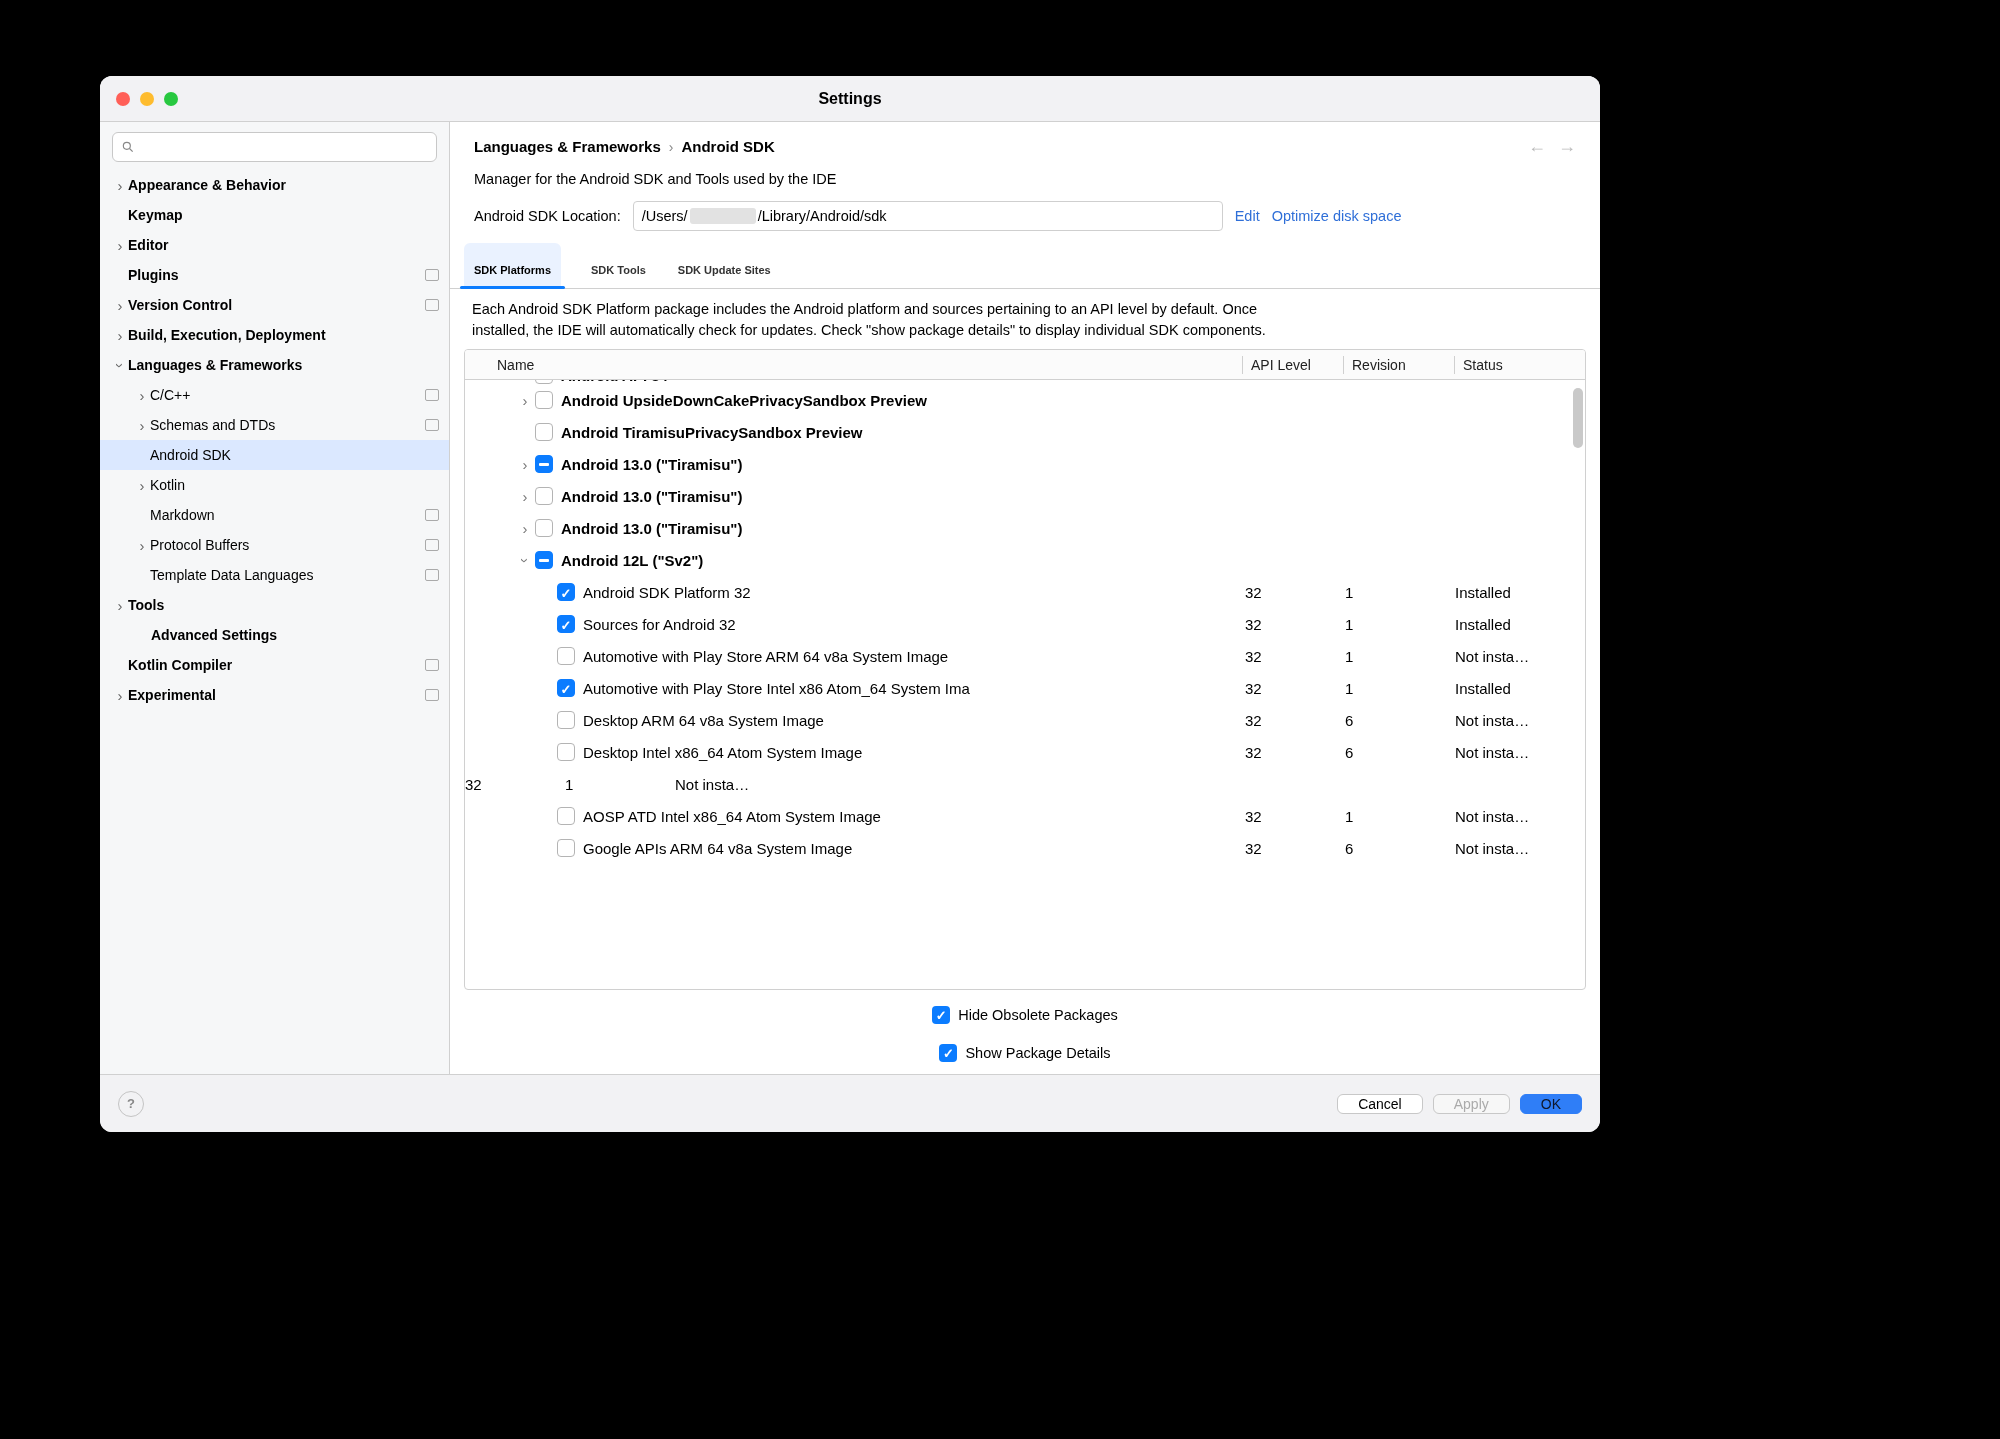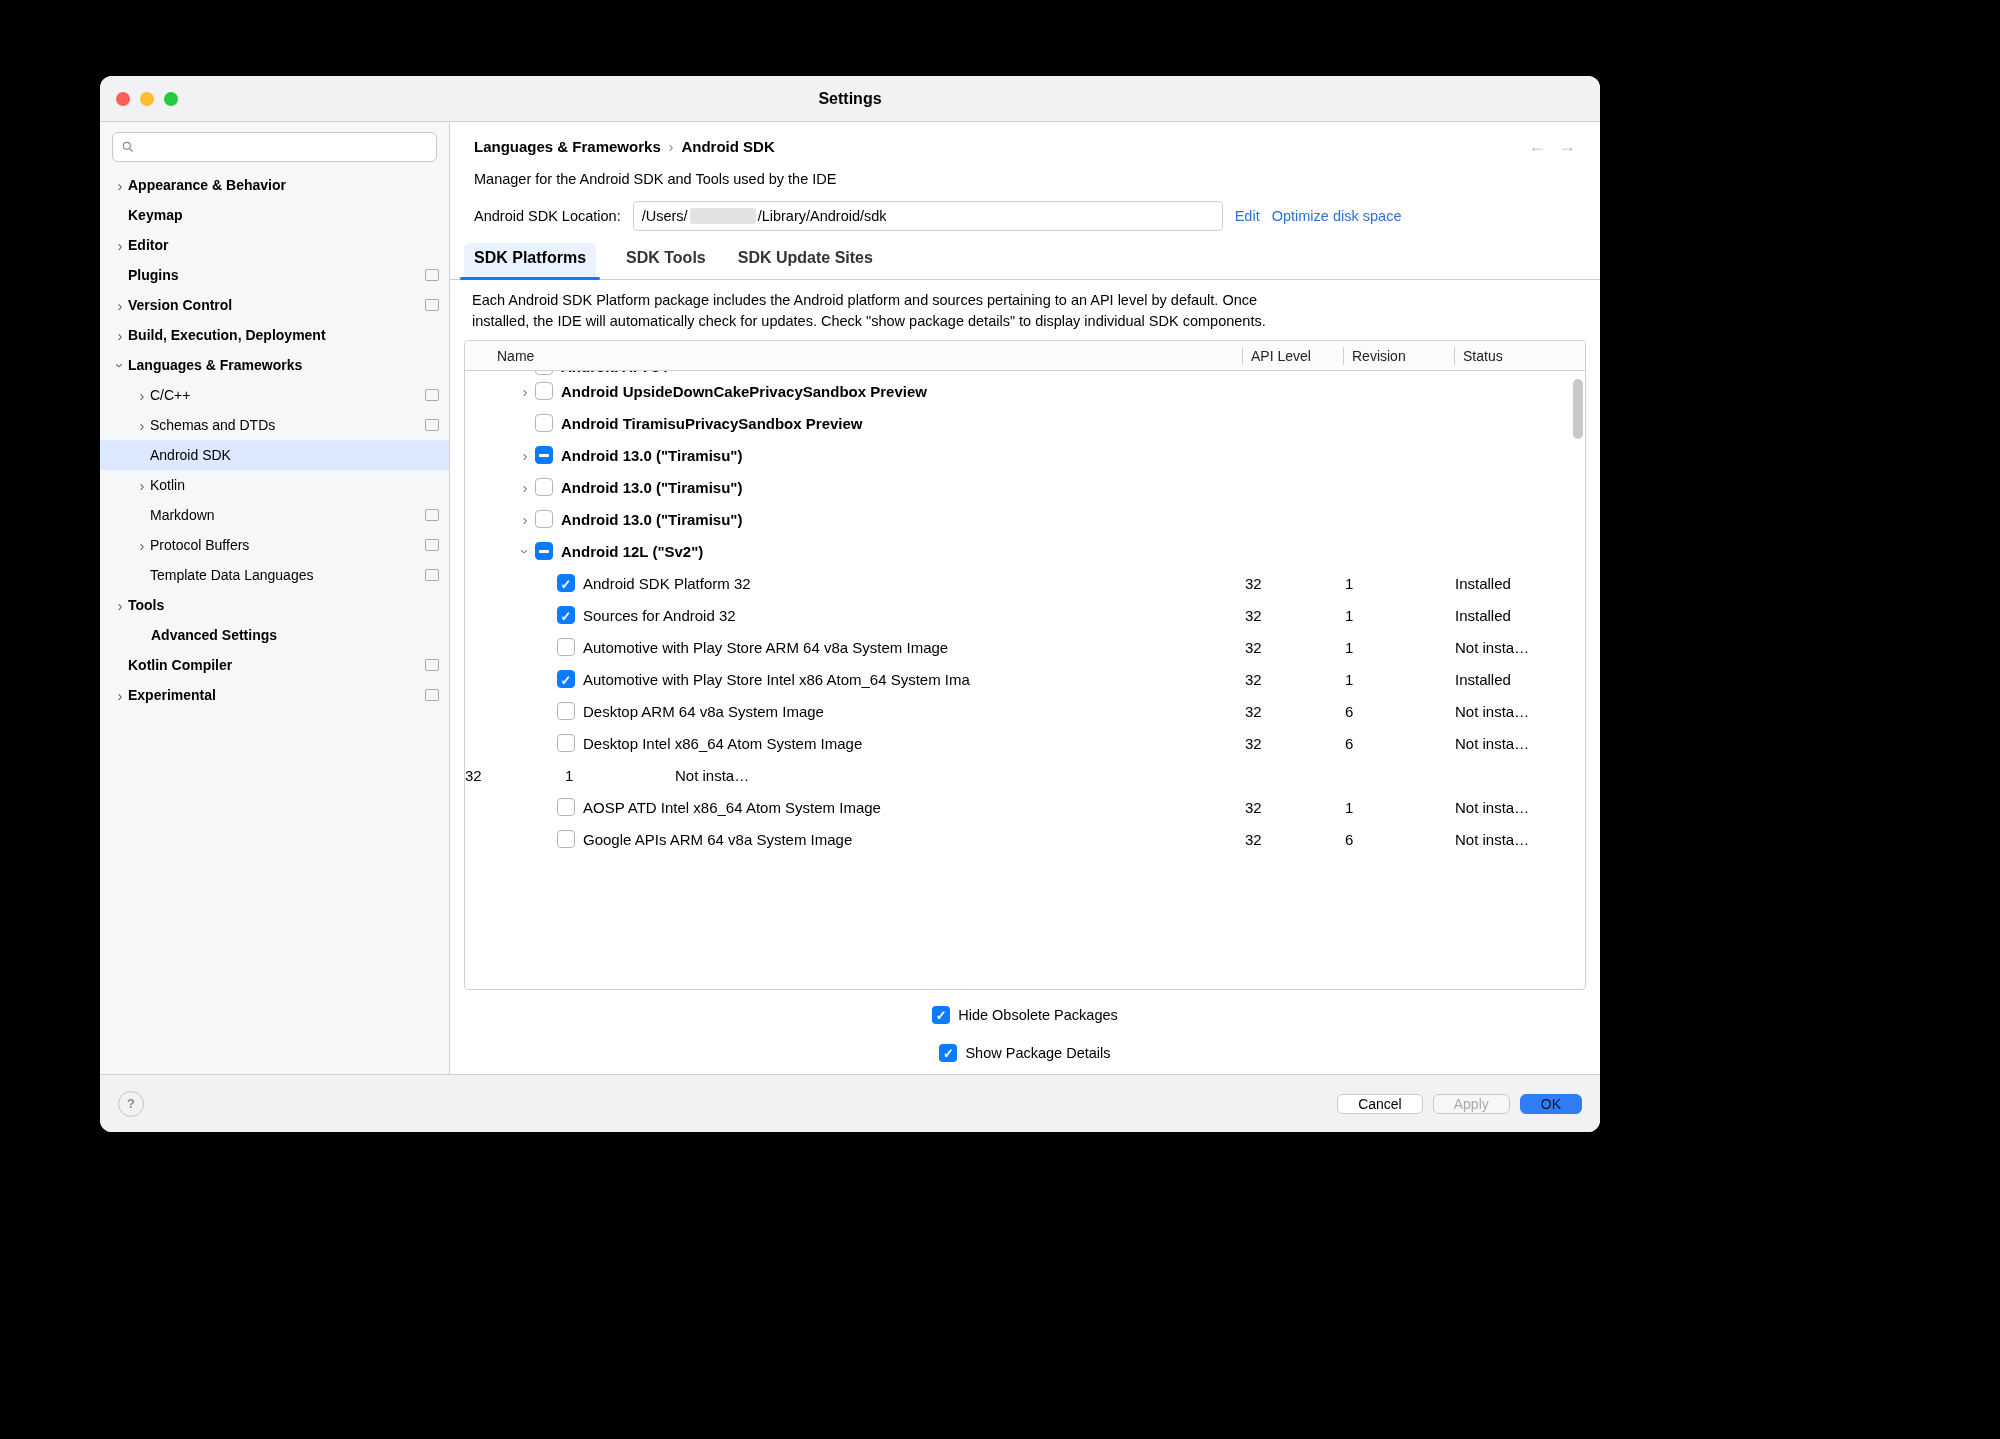--- a/index.html
+++ b/index.html
@@ -102,21 +102,21 @@
   .loc-row { padding: 4px 24px 8px; display:flex; align-items:center; gap:12px; font-size:14.5px; }
   .loc-row .loc-input {
     flex: none; width: 590px; height: 30px;
     border: 1px solid #cfcfcf; border-radius: 4px; padding: 0 8px;
     display:flex; align-items:center; background:#fff; overflow:hidden;
   }
   .loc-row .loc-input .redact { background:#e2e2e2; color:transparent; border-radius:3px; padding:0 4px; margin:0 2px; }
   .loc-row a { color: var(--link); text-decoration: none; font-size: 14.5px; }
 
   .tabs { display:flex; gap:28px; padding: 4px 24px 0; border-bottom: 1px solid var(--border); }
-  .tab { padding: 6px 2px 12px; font-size: 16px; font-weight: 600; color:#333; cursor: default; position: relative; }
+  .tab { padding: 21px 2px 12px; font-size: 11px; font-weight: 600; color:#333; cursor: default; position: relative; }
   .tab.active { color:#000; }
   .tab.active::after { content:""; position:absolute; left:-4px; right:-4px; bottom:-1px; height:3px; background: var(--blue); border-radius: 2px; }
   .tab.active-bg { background:#eaf2ff; border-top-left-radius:6px; border-top-right-radius:6px; padding-left:10px; padding-right:10px; margin-left:-10px; }
 
   .panel-desc { padding: 10px 22px 8px; font-size: 14.5px; line-height: 1.45; max-width: 880px; }
 
   .table-wrap { flex:1; min-height:0; border: 1px solid var(--border); margin: 0 14px 10px; border-radius: 4px; display:flex; flex-direction:column; overflow: hidden; }
   .thead { display:flex; align-items:center; height: 30px; border-bottom: 1px solid var(--border); font-size: 14px; font-weight: 400; color:#222; background:#fbfbfb; }
   .col-name { flex:1; padding-left: 32px; }
   .col-api { width: 100px; text-align: left; }

